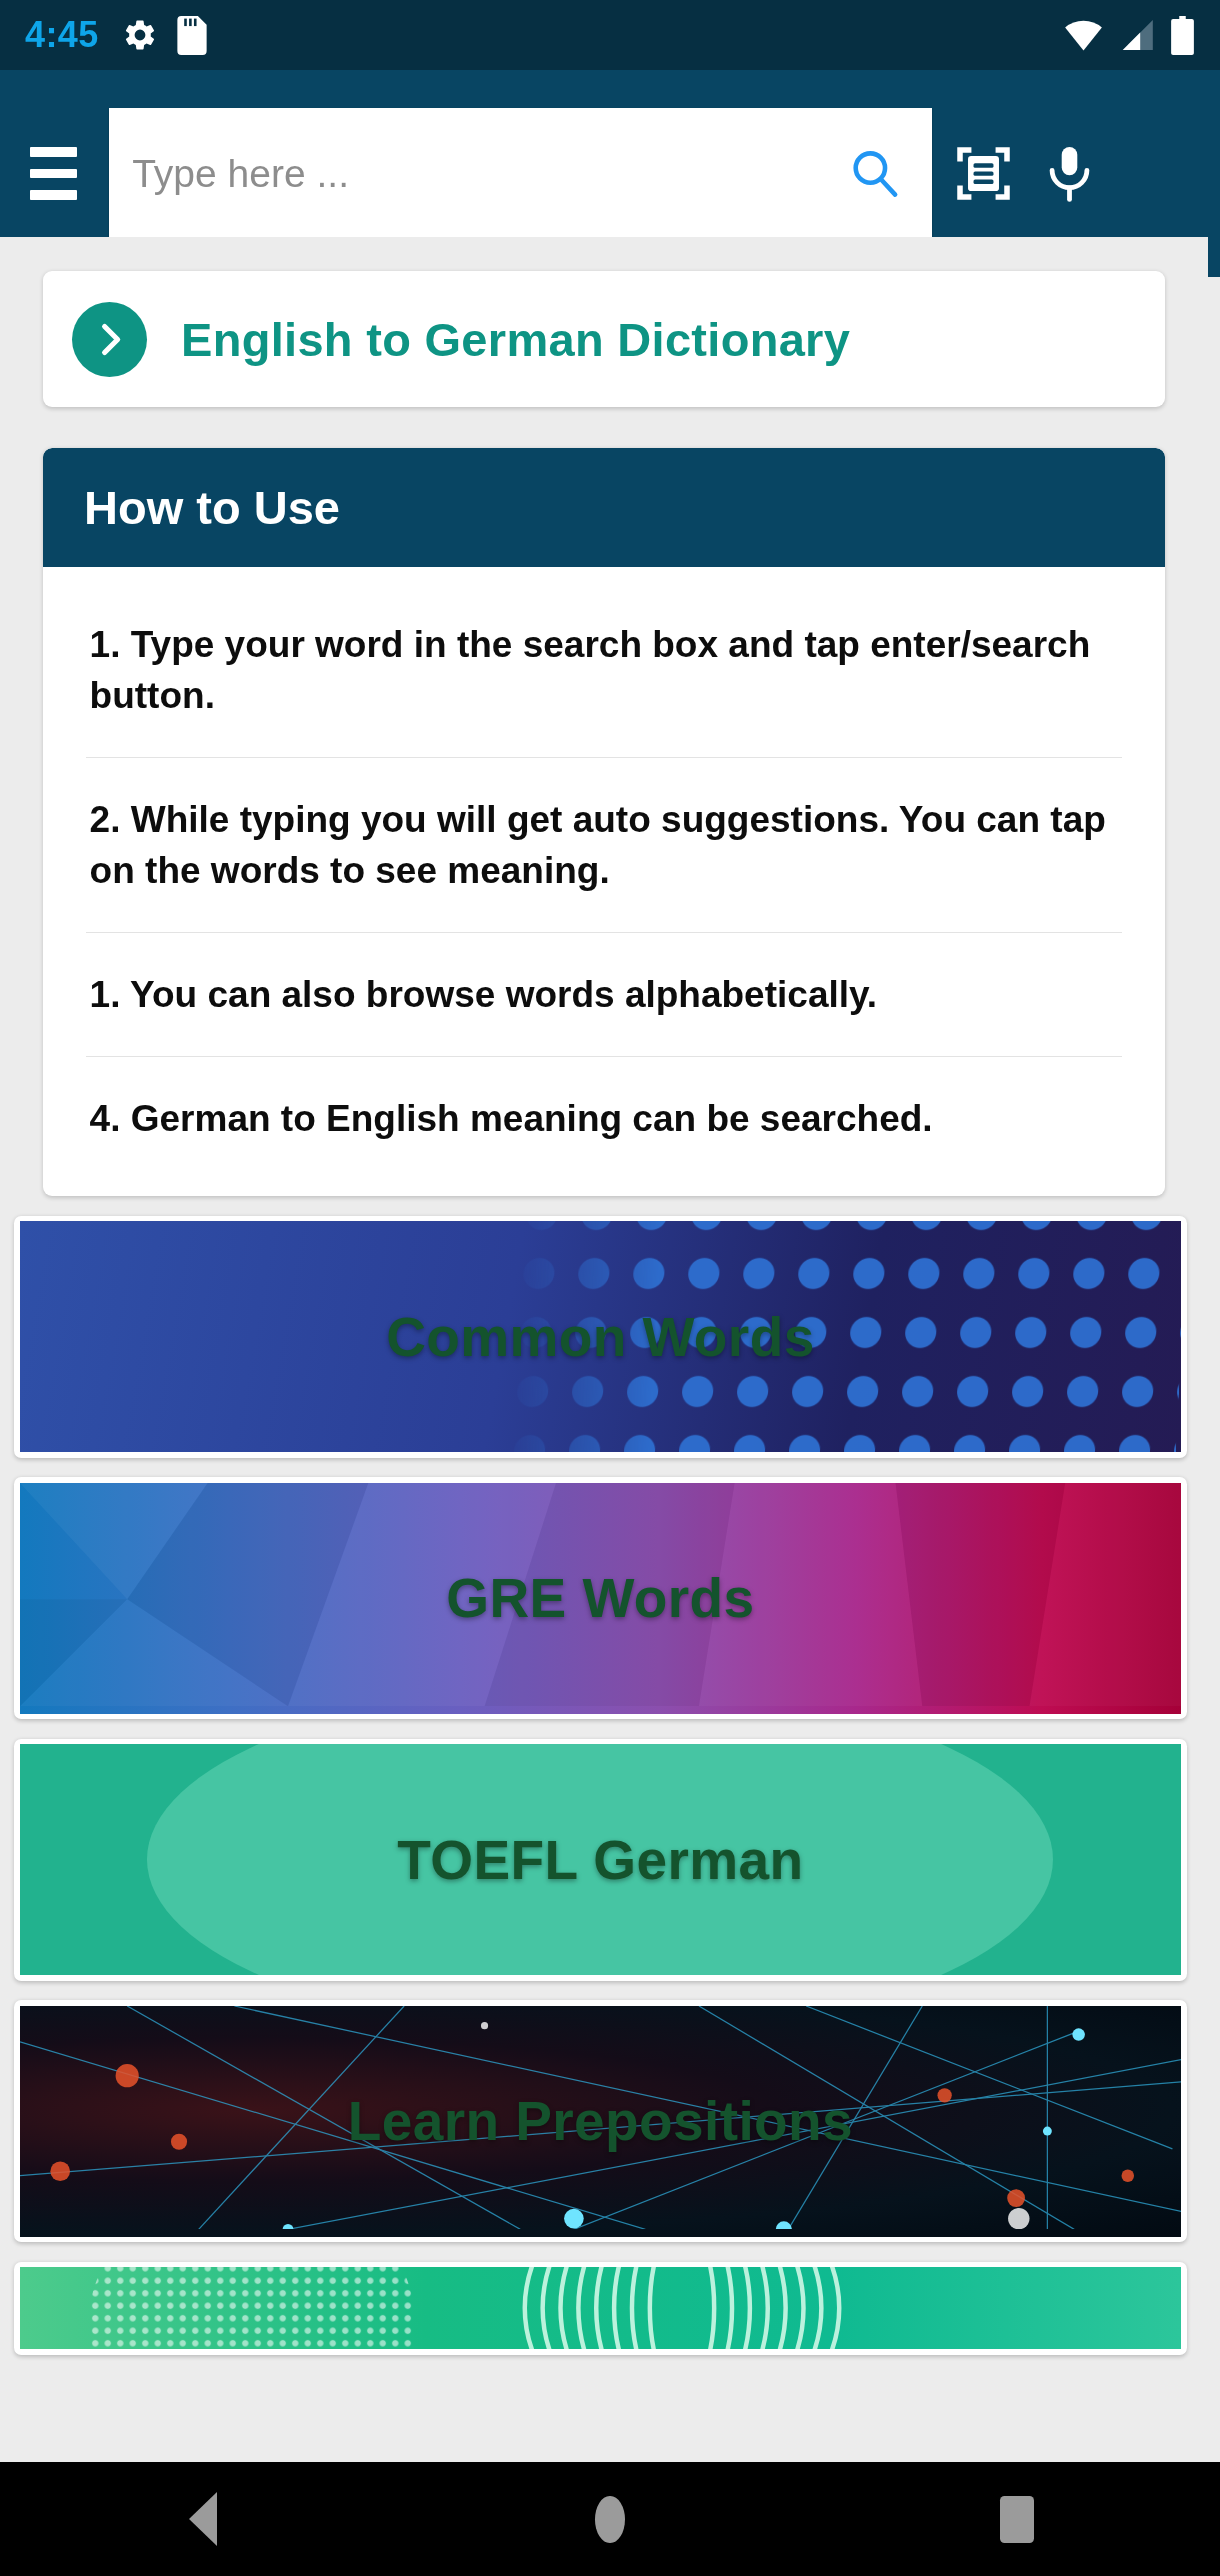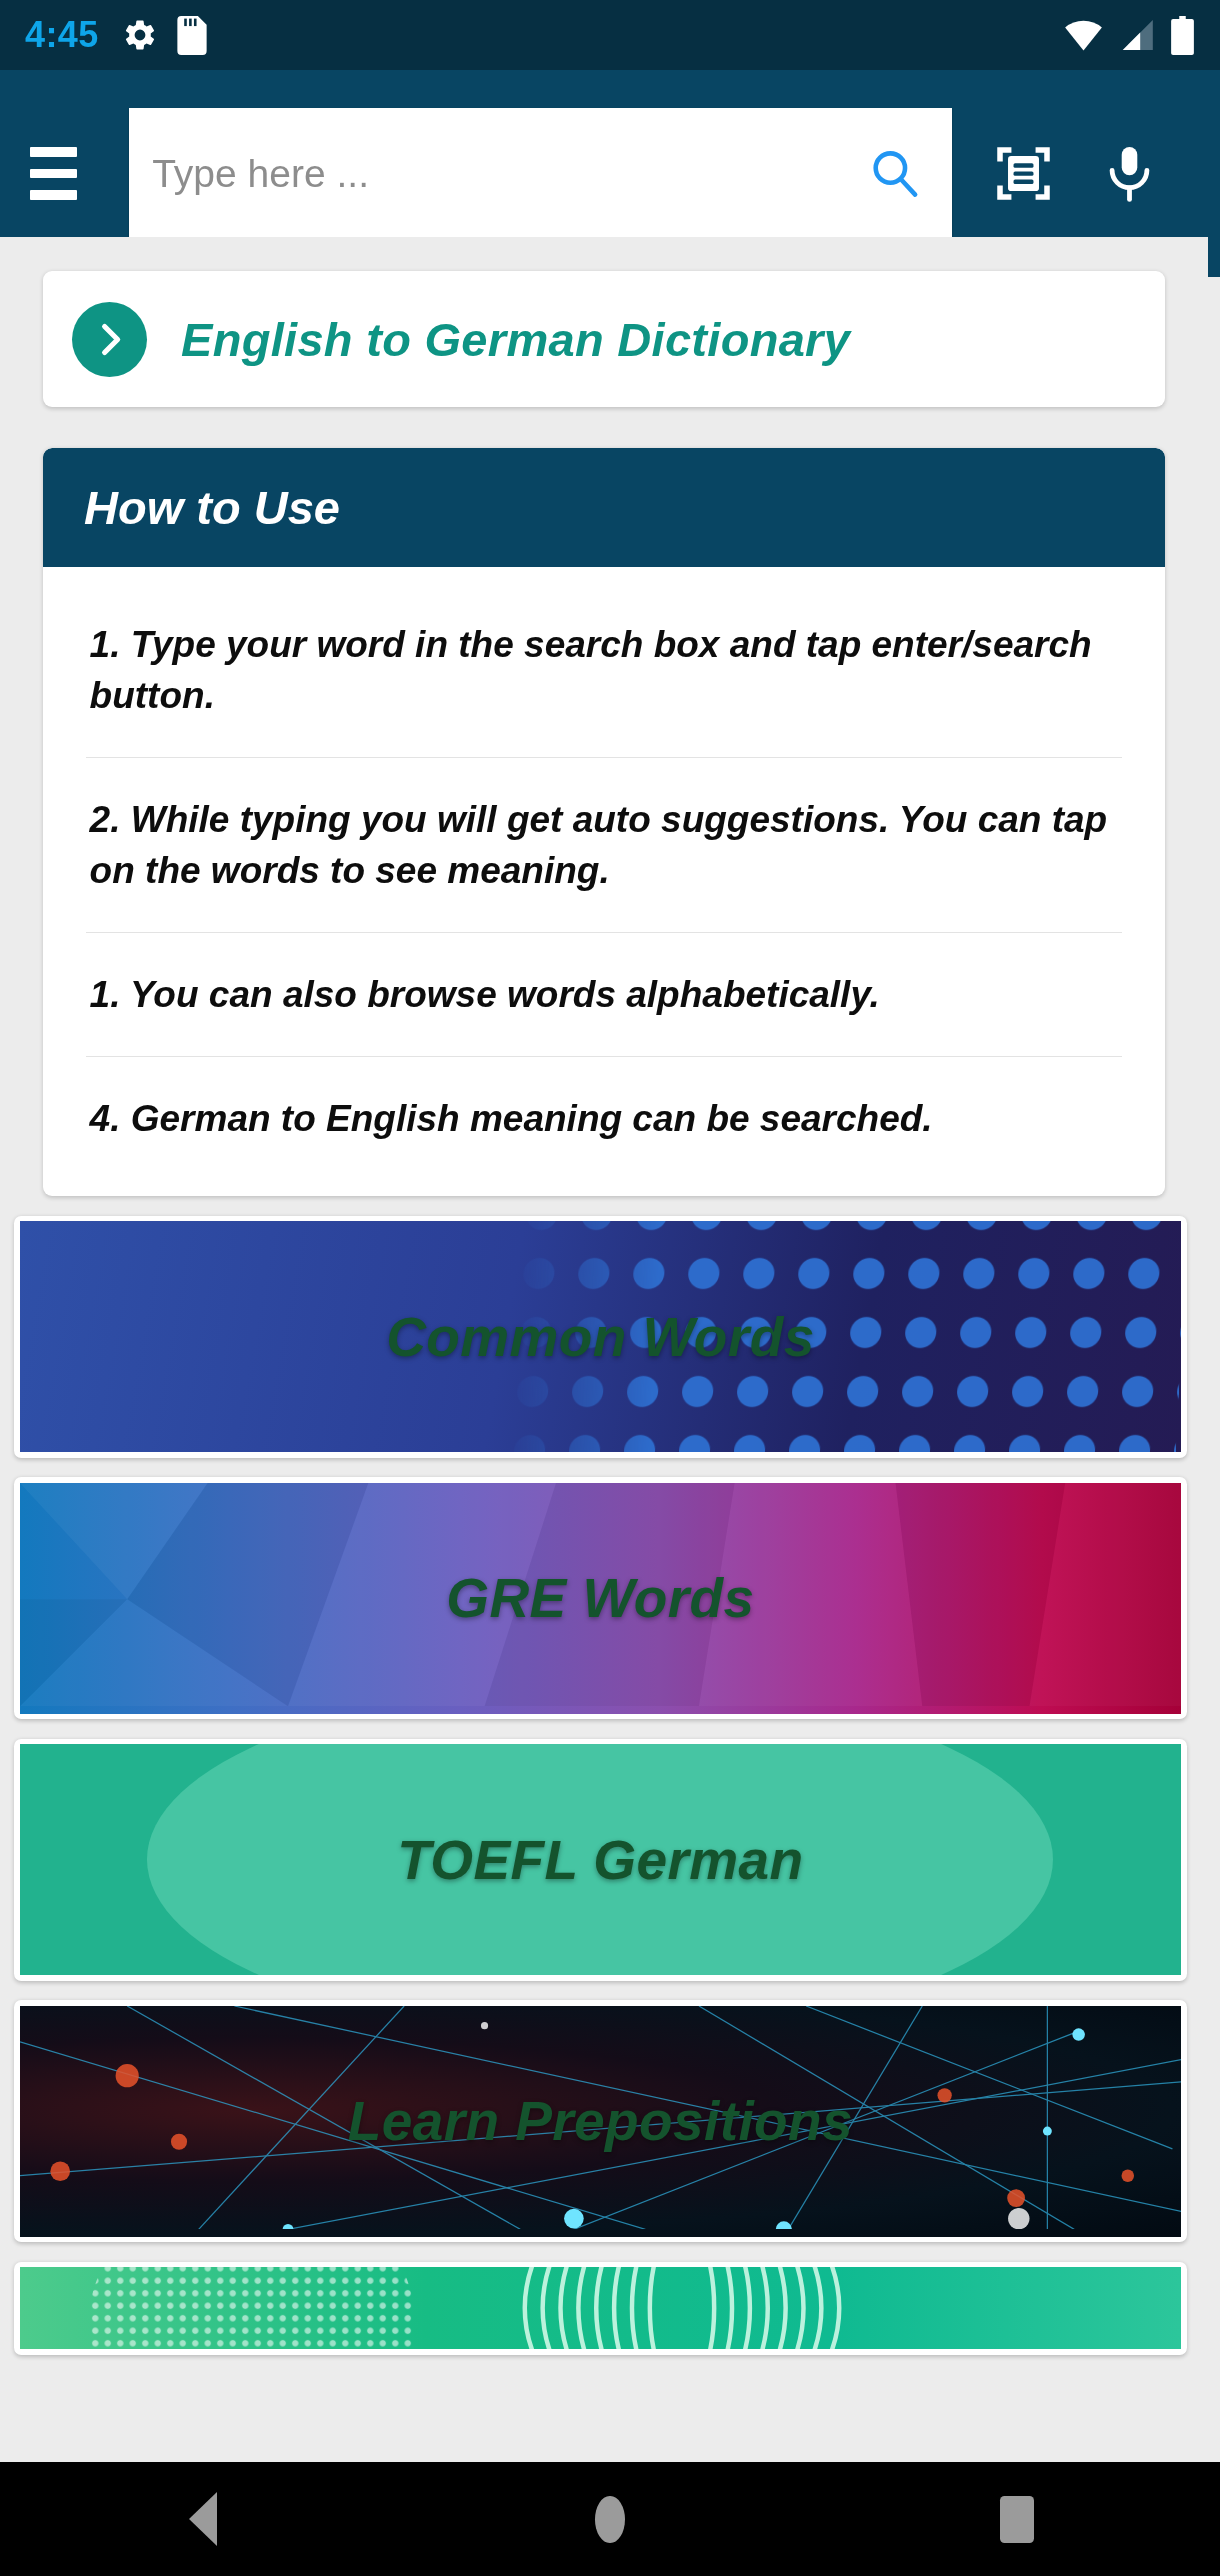--- a/index.html
+++ b/index.html
@@ -19,39 +19,39 @@
   }
   .status-clock { color:#0ea5e9; font-size:36px; font-weight:700; letter-spacing:0.4px; }
   .status-left-icons { display:flex; align-items:center; gap:19.7px; margin-left:23px; }
   .status-right { margin-left:auto; display:flex; align-items:center; gap:14.3px; }
   .ic { display:block; }
 
   
   .toolbar {
     position:absolute; top:70px; left:0; width:1220px; height:207px;
     background:#084563;
-    display:flex; align-items:center; padding:0 19.7px;gap:20px;
+    display:flex; align-items:center; padding:0 19.7px;
   }
   .hamburger { width:68px; height:68px; display:flex; flex-direction:column; justify-content:center; gap:11.6px; padding:0 10.7px; cursor:pointer; }
   .hamburger span { display:block; height:9.8px; background:#fff; border-radius:0.9px; }
   .searchwrap {
     flex:0 0 auto; width:823px; height:131px; margin-left:21.5px;
     background:#fff; display:flex; align-items:center; padding:0 23px;
     box-shadow:0 0.9px 1.8px rgba(0,0,0,0.25);
   }
   .searchinput {
     flex:1; border:none; outline:none; background:transparent;
     font-family:"Liberation Sans", sans-serif; font-size:39px; color:#333;
   }
   .searchinput::placeholder { color:#8d8d8d; }
   .search-btn { width:70px; height:70px; display:flex; align-items:center; justify-content:center; cursor:pointer; }
   .tb-icon { width:70px; height:70px; display:flex; align-items:center; justify-content:center; cursor:pointer; margin-left:16px; }
 
   
-  .content { position:absolute; top:237px; left:0; width:1208px; height:2225px; background:#ECECEC; overflow:hidden;font-style:italic; }
+  .content { position:absolute; top:237px; left:0; width:1208px; height:2225px; background:#ECECEC; overflow:hidden; }
 
   .card {
     background:#fff; border-radius:9px;
     box-shadow:0 1.8px 4.5px rgba(0,0,0,0.18);
   }
 
   
   .dict-card {
     margin:34px 43px 0 43px; height:136px;
     display:flex; align-items:center; padding-left:29px;

